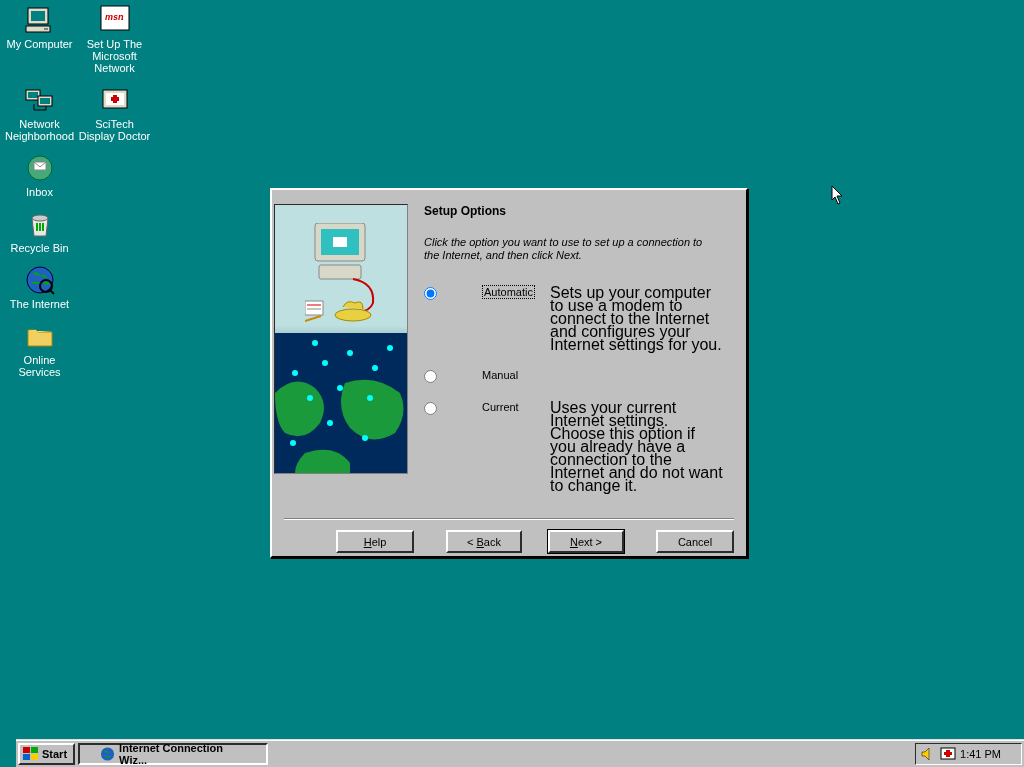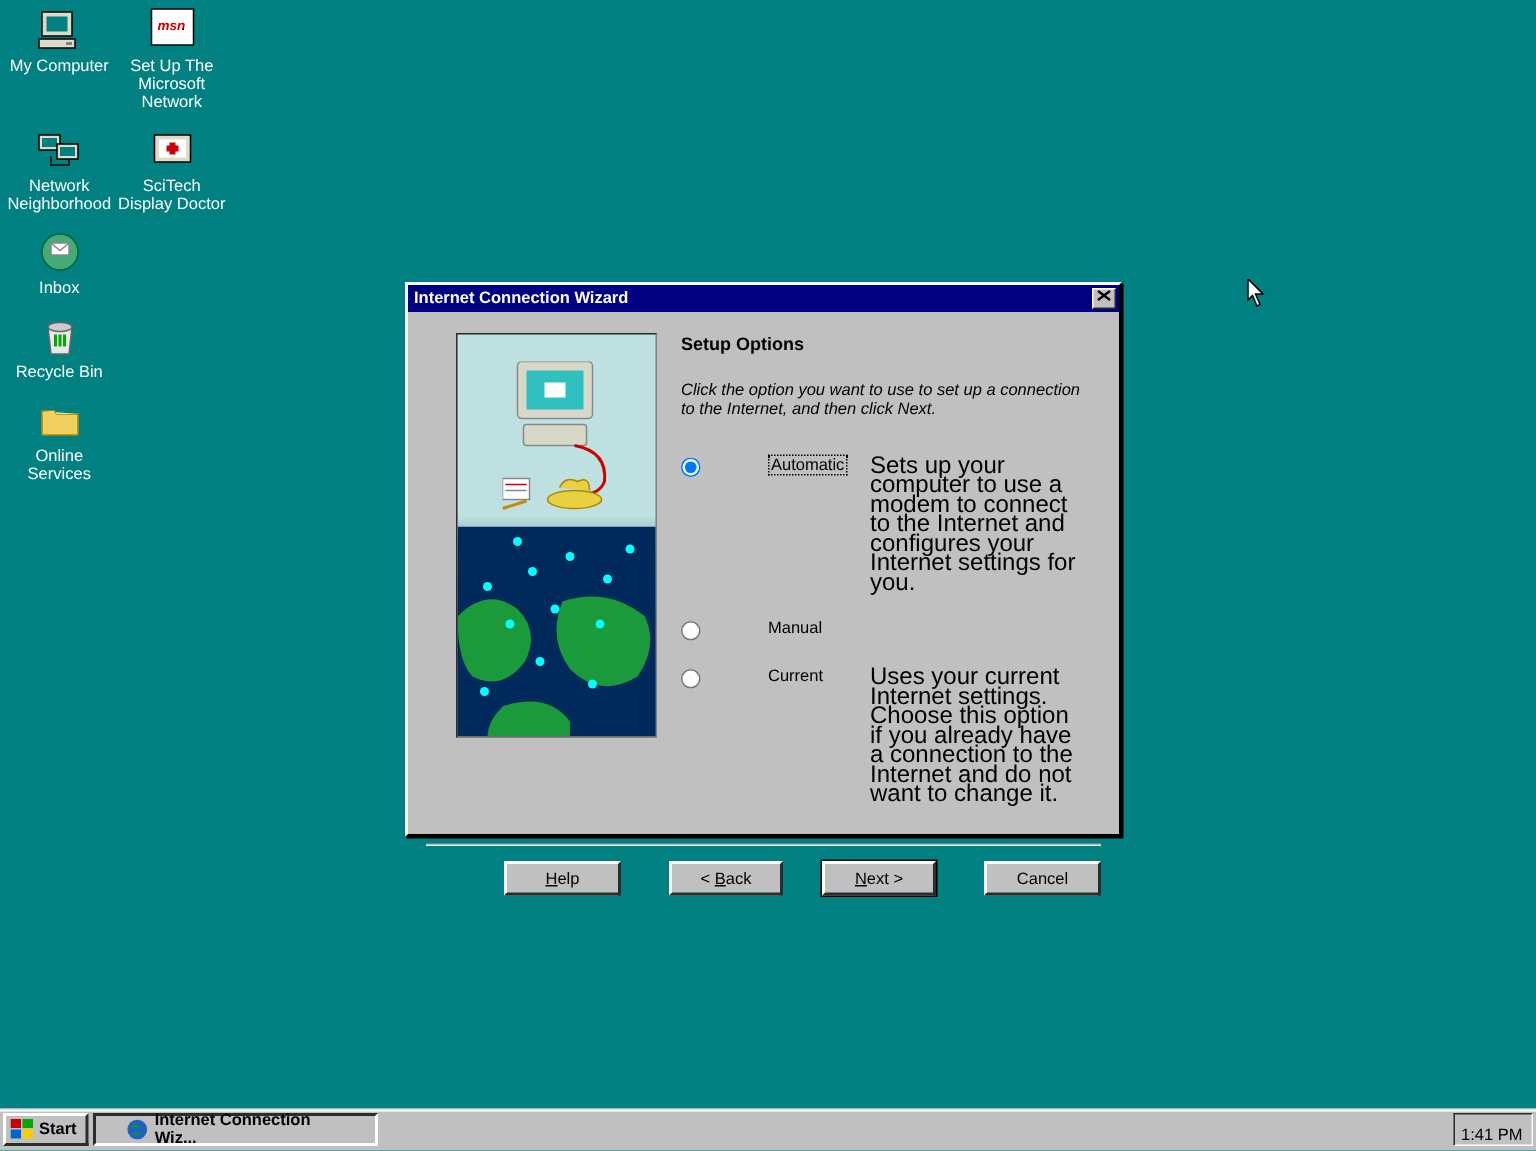--- a/index.html
+++ b/index.html
@@ -18,69 +18,68 @@
   width: 75px; text-align: center; color: #fff;
   font-size: 11px; padding: 2px 0 8px 0; cursor: pointer;
 }
 .di .glyph {
   width: 32px; height: 32px; margin: 0 auto 2px auto;
   display: flex; align-items: center; justify-content: center;
 }
 .di .label { line-height: 12px; }
 .cursor { position:absolute; left:830px; top:186px; width:16px; height:20px; z-index:9999;}
 .taskbar {
-  position: absolute; bottom: 0; left: 0; right: 0; height: 28px;
+  position: absolute; bottom: 0; left: 16px; right: 0; height: 28px;
   background: #c0c0c0;
   border-top: 1px solid #dfdfdf;
   box-shadow: inset 0 1px 0 #fff;
-  display: flex; padding: 2px;
+  display: flex; align-items: center; padding: 2px;
 }
 .start-btn {
   height: 22px; padding: 0 6px 0 3px;
   background: #c0c0c0;
   border: 2px outset #fff; border-right-color:#808080; border-bottom-color:#808080;
   display: flex; align-items: center; font-weight: bold; font-size: 11px;
   cursor: pointer;
 }
 .start-btn .flag { width:16px; height:14px; margin-right:3px; }
 .task-btn {
   height: 22px; width: 190px; margin-left: 3px;
   background: #c0c0c0; padding: 0 20px;
   border: 2px inset #fff; border-left-color:#808080; border-top-color:#808080;
   display:flex; align-items:center; font-size:11px; cursor:pointer;
   font-weight:bold;
 }
 .task-btn .ticon { width:16px; height:16px; margin-right:4px; }
 .tray {
   margin-left: auto; height: 22px;
   border: 1px inset #fff; border-left-color:#808080; border-top-color:#808080;
-  display:flex; align-items:center; padding: 0 6px 0 4px; gap:4px;
+  display:flex; align-items:center; padding: 0 20px 0 4px; gap:4px;
   font-size:11px;
-  flex-direction:column;
 }
 .tray-icon { width:16px; height:16px; }
 .dialog {
   position:absolute; left:270px; top:188px; width:478px; height:370px;
   background:#c0c0c0;
   border: 2px outset #fff; border-right-color:#404040; border-bottom-color:#404040;
   box-shadow: 1px 1px 0 #000;
 }
 .titlebar {
   height: 18px; background:#000080; color:#fff;
   display:flex; align-items:center; padding:0 2px 0 4px;
   font-weight:bold; font-size:11px;
 }
 .titlebar .spacer{flex:1}
 .sysbtn {
   width:16px; height:14px; background:#c0c0c0;
   border:1px outset #fff; border-right-color:#808080; border-bottom-color:#808080;
   font-family: monospace; font-size:10px; line-height:10px; text-align:center;
   cursor:pointer; color:#000; font-weight:bold;
 }
-.dlg-body { padding: 14px 18px 8px 32px; display:flex; gap:16px; }
+.dlg-body { padding: 14px 18px 8px 2px; display:flex; gap:16px; }
 .wizard-img {
   width:134px; height:270px; border:1px inset #808080;
   background: linear-gradient(to bottom, #bfe0e0 0%, #bfe0e0 45%, #003366 70%, #003366 100%);
   position:relative; overflow:hidden;
 }
 .wizard-img .globe { position:absolute; bottom:0; left:0; right:0; height:140px;}
 .wizard-img .comp { position:absolute; top:18px; left:30px; }
 .dlg-right { flex:1; color:#000; }
 .dlg-right h1 { font-size:12px; font-weight:bold; margin-bottom:18px; }
 .dlg-right .intro { font-size:11px; line-height:13px; margin-bottom:24px; padding-right:8px;font-style:italic;}
@@ -176,39 +175,44 @@
               <path d="M13 15 L13 23 M16 15 L16 23 M19 15 L19 23" stroke="#0a0" stroke-width="2"></path>
             </svg>
         </div>
         <div class="label">Recycle Bin</div>
       </div>
     </div>
     <div class="icon-row">
       <div class="di">
         <div class="glyph">
           <svg width="32" height="32" viewBox="0 0 32 32">
+              <circle cx="16" cy="16" r="13" fill="#2060c0" stroke="#003"></circle>
+              <path d="M8 10 Q14 6 16 12 Q20 8 24 14" fill="#0a0"></path>
+              <path d="M6 18 Q12 22 18 18 Q24 24 26 18" fill="#0a0"></path>
+              <circle cx="22" cy="22" r="6" fill="none" stroke="#000" stroke-width="2"></circle>
+              <line x1="26" y1="26" x2="30" y2="30" stroke="#000" stroke-width="2"></line>
+            </svg>
+        </div>
+        <div class="label">The Internet</div>
+      </div>
+    </div>
+    <div class="icon-row">
+      <div class="di">
+        <div class="glyph">
+          <svg width="32" height="32" viewBox="0 0 32 32">
               <path d="M4 10 L4 26 L28 26 L28 12 L14 12 L12 10 Z" fill="#f0d060" stroke="#aa8800"></path>
               <path d="M4 10 L12 10 L14 12 L28 12" fill="#f8e090"></path>
             </svg>
         </div>
         <div class="label">Online<br>Services</div>
       </div>
     </div>
   </div>
 
   <div class="dialog">
-    <div class="titlebar">
-      <span>Internet Connection Wizard</span>
-      <span class="spacer"></span>
-      <div class="sysbtn">
-        <svg width="10" height="8" viewBox="0 0 10 8">
-            <path d="M1 1 L9 7 M9 1 L1 7" stroke="#000" stroke-width="1.5"></path>
-          </svg>
-      </div>
-    </div>
     <div class="dlg-body">
       <div class="wizard-img">
         <svg class="comp" width="80" height="110" viewBox="0 0 80 110">
           <rect x="10" y="0" width="50" height="38" rx="3" fill="#d8d8c8" stroke="#888"></rect>
           <rect x="16" y="6" width="38" height="26" fill="#30c0c0"></rect>
           <rect x="28" y="14" width="14" height="10" fill="#fff"></rect>
           <rect x="14" y="42" width="42" height="14" rx="2" fill="#d8d8c8" stroke="#888"></rect>
           <path d="M48 56 Q70 60 68 80 Q64 90 50 88" stroke="#c00" stroke-width="2" fill="none"></path>
           <ellipse cx="48" cy="92" rx="18" ry="6" fill="#e8d040" stroke="#aa8800"></ellipse>
           <path d="M38 84 Q42 76 50 80 Q58 76 58 86" fill="#e8d040" stroke="#aa8800"></path>

